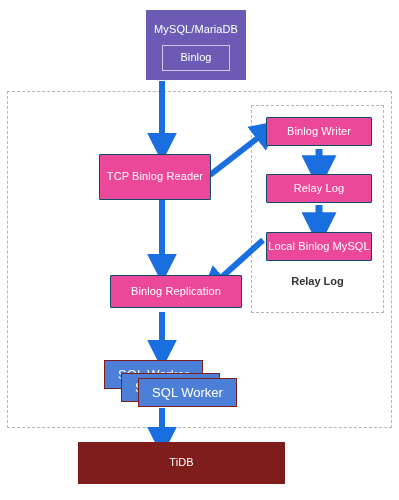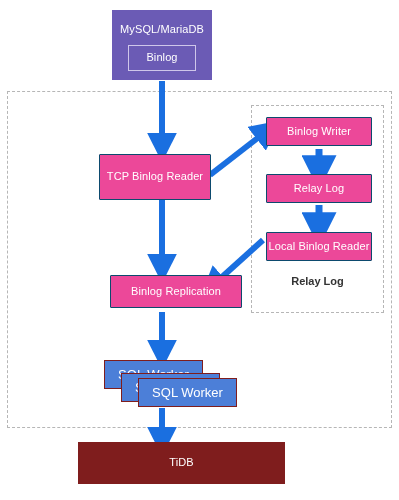--- a/index.html
+++ b/index.html
@@ -27,20 +27,21 @@
     color: #ffffff;
     font-size: 11px;
     line-height: 1.2;
     letter-spacing: 0.1px;
   }
   .node-source {
     background: #6B5BB5;
     flex-direction: column;
     gap: 8px;
     padding-top: 4px;
+    margin-left: 34px;
   }
   .inner-binlog {
     box-sizing: border-box;
     width: 68px;
     height: 26px;
     border: 1px solid #cfc7ea;
     display: flex;
     align-items: center;
     justify-content: center;
     color: #ffffff;
@@ -151,21 +152,21 @@
 
   <div class="node node-blue" style="left:266px; top:117px; width:106px; height:29px;">
     <span>Binlog Writer</span>
   </div>
 
   <div class="node node-blue" style="left:266px; top:174px; width:106px; height:29px;">
     <span>Relay Log</span>
   </div>
 
   <div class="node node-blue" style="left:266px; top:232px; width:106px; height:29px;">
-    <span>Local Binlog Reader</span>
+    <span>Local Binlog MySQL</span>
   </div>
 
   <div class="frame-label" style="left:251px; top:275px; width:133px;">
     <span>Relay Log</span>
   </div>
 
   <div class="node node-blue" style="left:110px; top:275px; width:132px; height:33px;">
     <span>Binlog Replication</span>
   </div>
 

